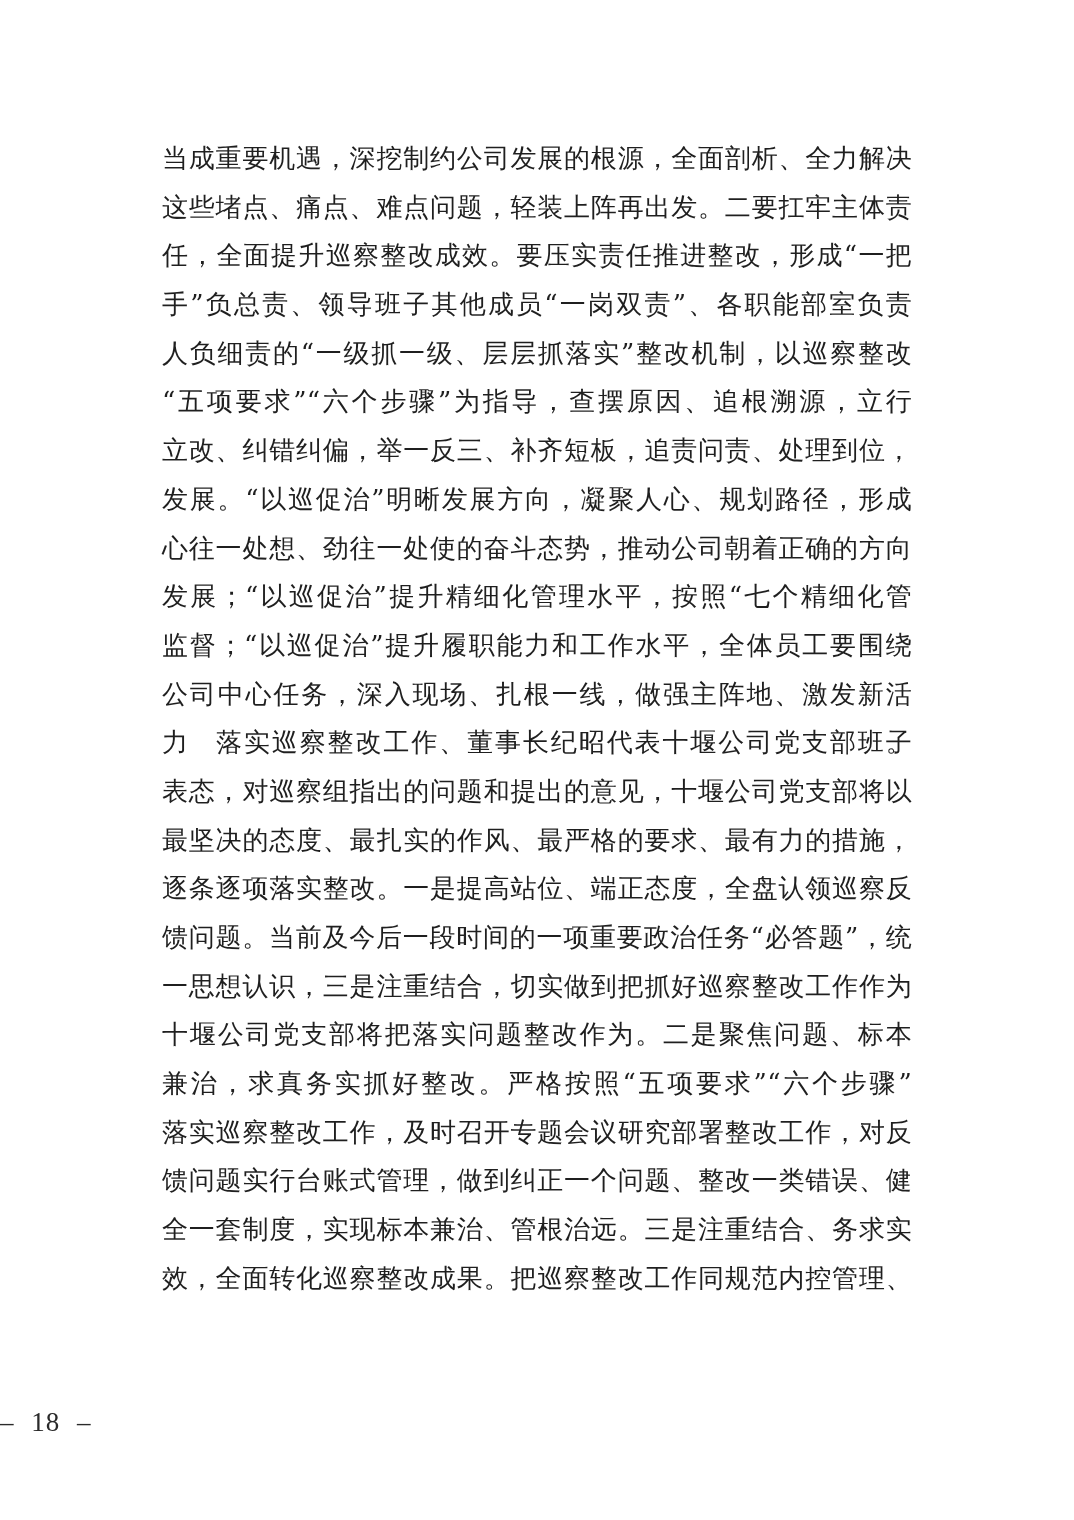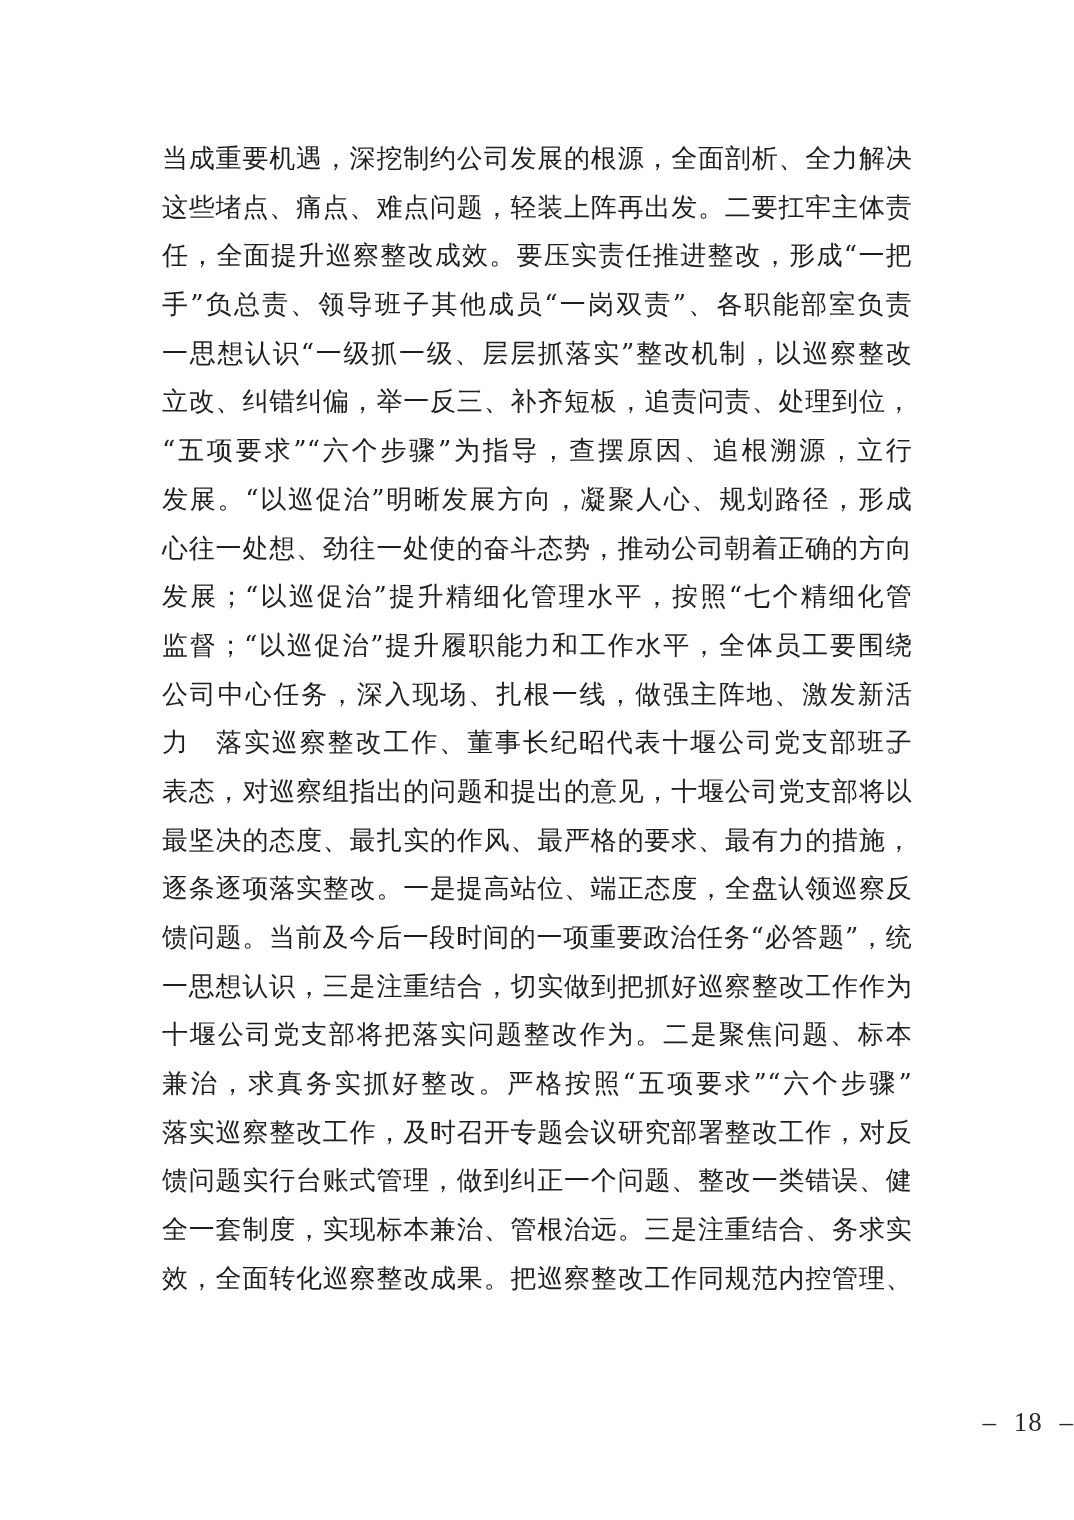--- a/index.html
+++ b/index.html
@@ -32,40 +32,40 @@
     font-weight: 400;
   }
   .line.indent {
     text-indent: 54px;
   }
   .page-number {
     position: absolute;
     top: 1407px;
     left: 0;
     width: 100%;
-    text-align: right;
+    text-align: left;
     font-family: "Liberation Serif", serif;
     font-size: 27px;
     color: #2a2a2a;
     word-spacing: 9px;
     letter-spacing: 1px;
   }
 </style>
 </head>
 <body>
 
 <div class="page">
   <div class="text-block">
       <div class="line">当成重要机遇，深挖制约公司发展的根源，全面剖析、全力解决</div>
       <div class="line">这些堵点、痛点、难点问题，轻装上阵再出发。二要扛牢主体责</div>
       <div class="line">任，全面提升巡察整改成效。要压实责任推进整改，形成“一把</div>
       <div class="line">手”负总责、领导班子其他成员“一岗双责”、各职能部室负责</div>
-      <div class="line">一思想认识“一级抓一级、层层抓落实”整改机制，以巡察整改</div>
+      <div class="line">人负细责的“一级抓一级、层层抓落实”整改机制，以巡察整改</div>
+      <div class="line">“五项要求”“六个步骤”为指导，查摆原因、追根溯源，立行</div>
       <div class="line">立改、纠错纠偏，举一反三、补齐短板，追责问责、处理到位，</div>
-      <div class="line">“五项要求”“六个步骤”为指导，查摆原因、追根溯源，立行</div>
       <div class="line">发展。“以巡促治”明晰发展方向，凝聚人心、规划路径，形成</div>
       <div class="line">心往一处想、劲往一处使的奋斗态势，推动公司朝着正确的方向</div>
       <div class="line">发展；“以巡促治”提升精细化管理水平，按照“七个精细化管</div>
       <div class="line">监督；“以巡促治”提升履职能力和工作水平，全体员工要围绕</div>
       <div class="line">公司中心任务，深入现场、扎根一线，做强主阵地、激发新活力。</div>
       <div class="line indent">落实巡察整改工作、董事长纪昭代表十堰公司党支部班子</div>
       <div class="line">表态，对巡察组指出的问题和提出的意见，十堰公司党支部将以</div>
       <div class="line">最坚决的态度、最扎实的作风、最严格的要求、最有力的措施，</div>
       <div class="line">逐条逐项落实整改。一是提高站位、端正态度，全盘认领巡察反</div>
       <div class="line">馈问题。当前及今后一段时间的一项重要政治任务“必答题”，统</div>

